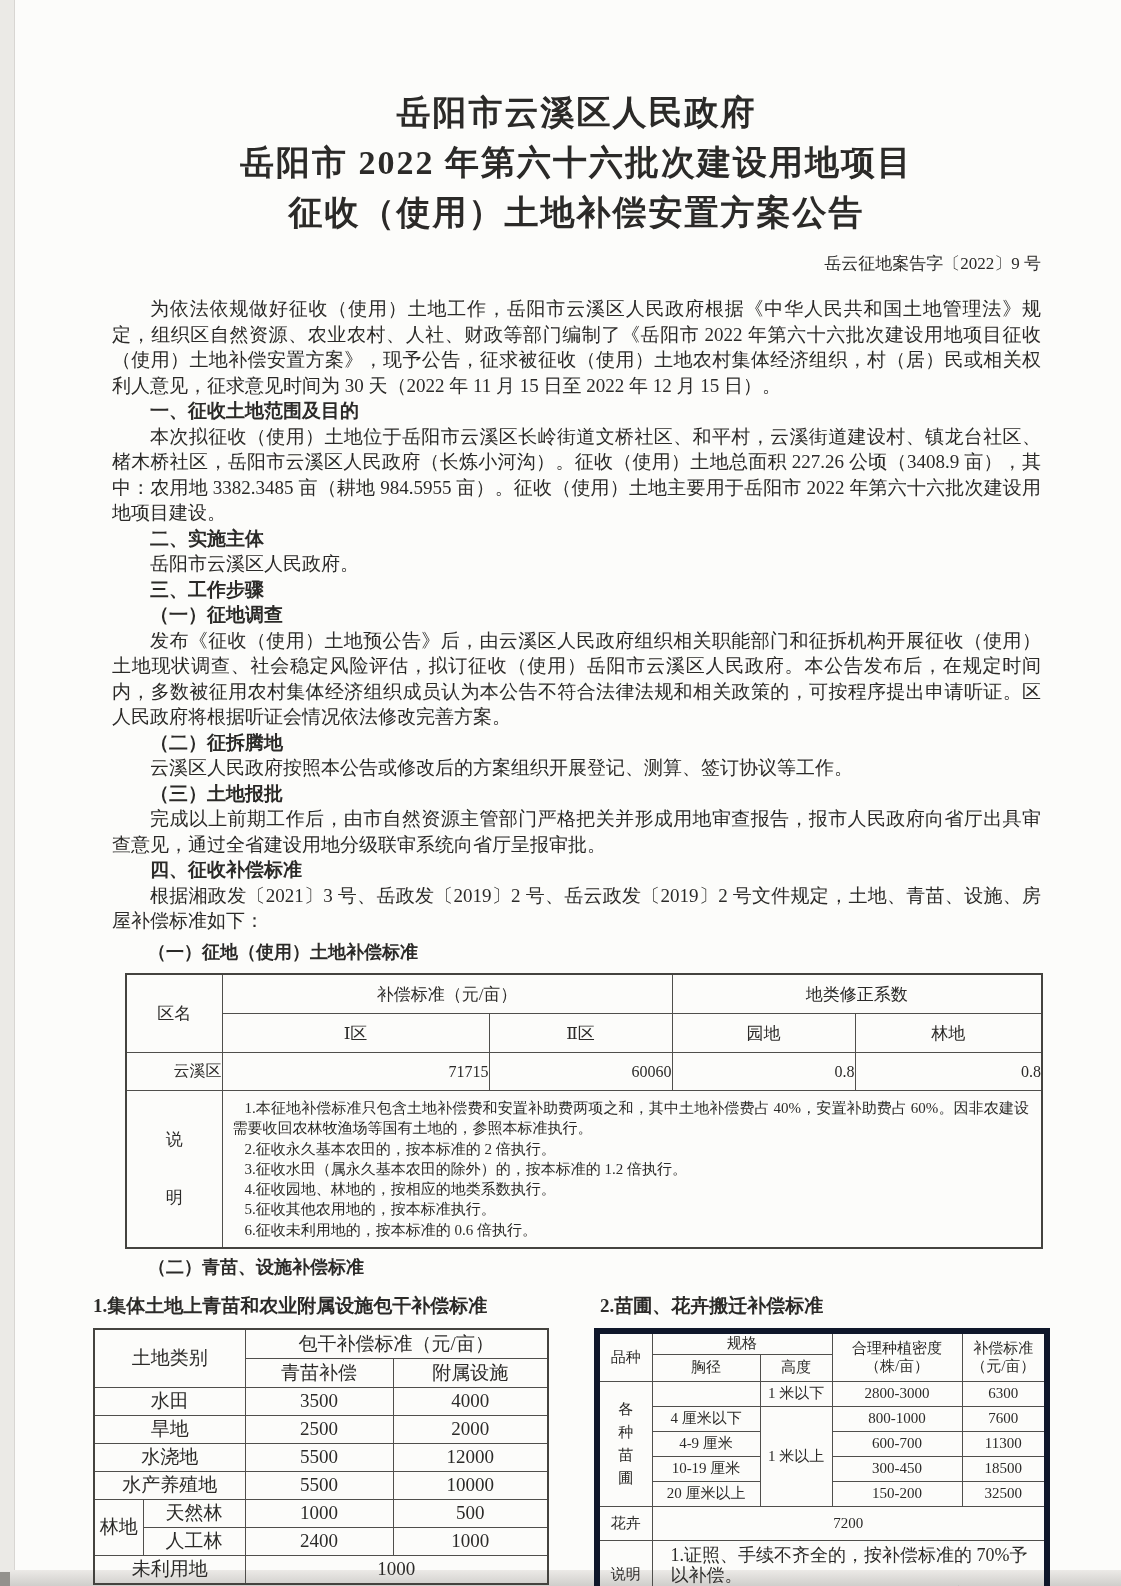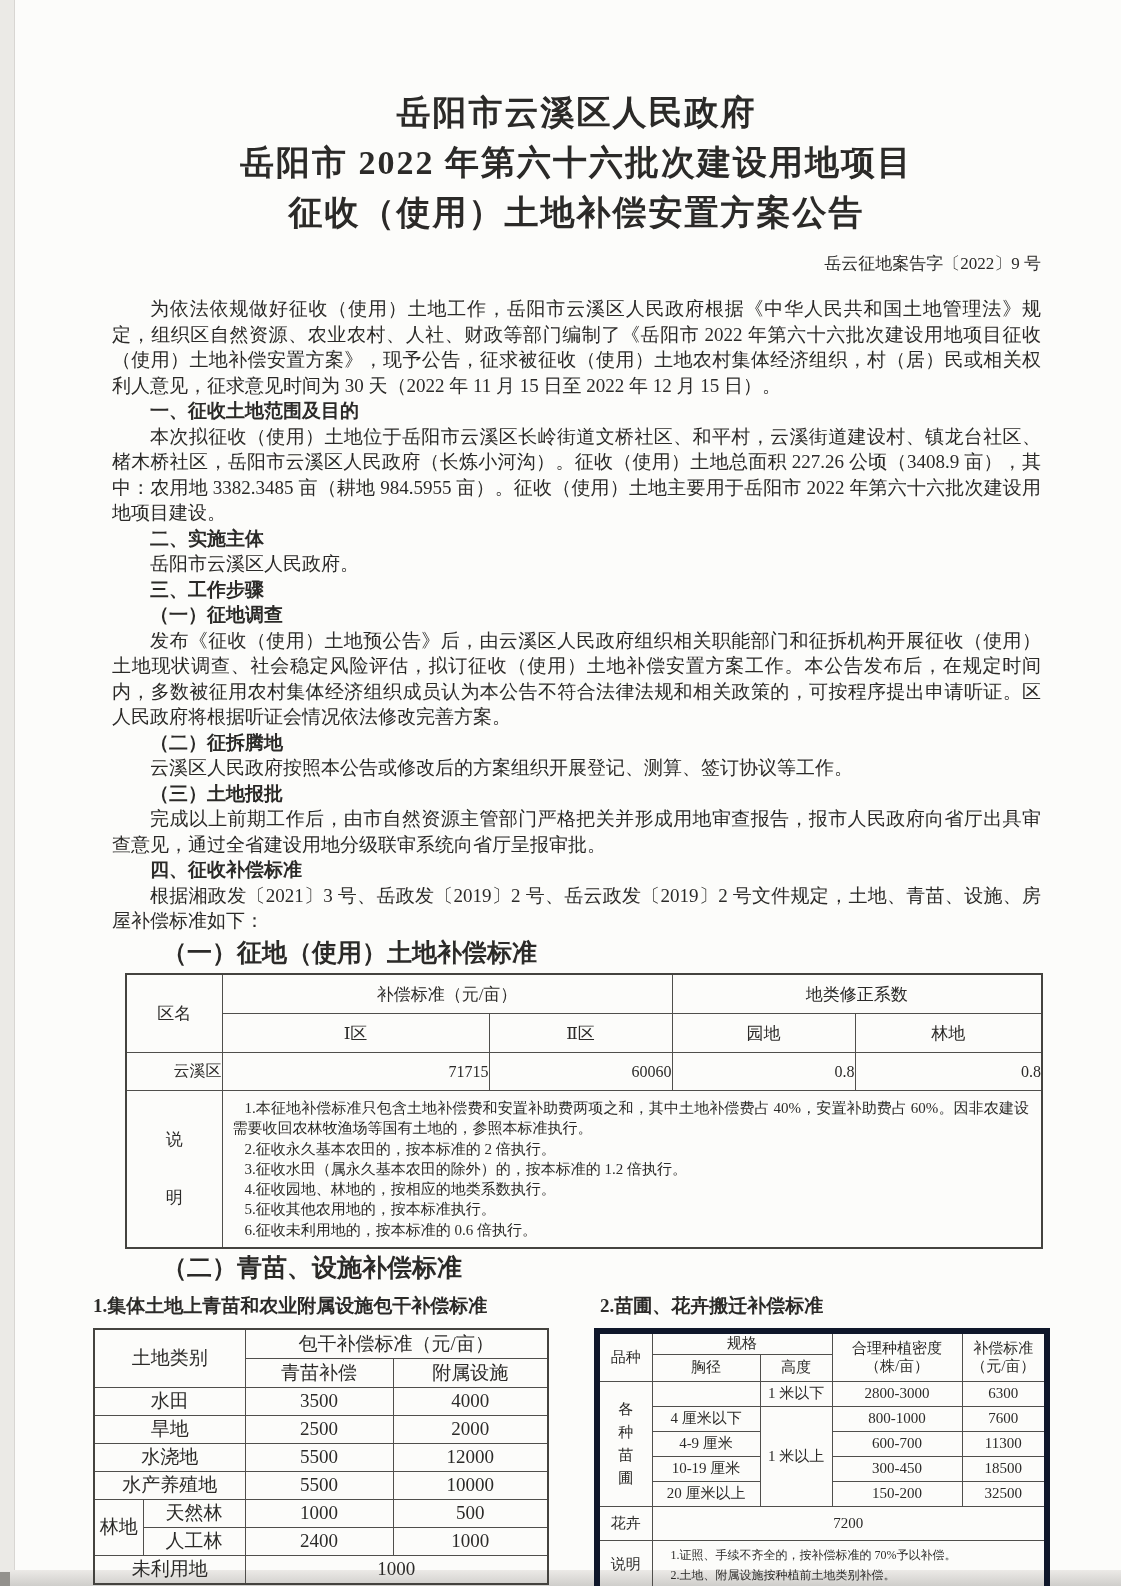--- a/index.html
+++ b/index.html
@@ -35,21 +35,21 @@
   
   .t1 { width:916px; margin-left:13px; margin-top:8px; border:2px solid #44433f; font-size:17px; }
   .t1 .hrow td { height:38px; }
   .t1 .drow td { height:37px; font-size:16px;text-align:right; }
   .t1 .vlabel { font-size:17px; }
   .t1 .vlabel div { line-height:22px; }
   .t1 .vlabel .gap { height:36px; }
   .t1 .notes-cell { text-align:left; padding:7px 12px 7px 10px; }
   .t1 .note-line { font-size:15px; line-height:20.3px; text-indent:0.8em; text-align:justify; }
 
-  .h3b { margin:0; font-size:25px; line-height:25.5px; font-weight:bold; text-indent:2em; margin-top:6px; }
+  .h3b { margin:0; font-size:18px; line-height:25.5px; font-weight:bold; text-indent:2em; margin-top:6px; }
 
   .titles-row { display:flex; justify-content:space-between; width:957px; margin-left:-19px; margin-top:12px; }
   .titles-row .tt { font-weight:bold; font-size:19px; text-align:left; }
   .tt-left  { width:454px; }
   .tt-right { width:450px; }
 
   .tables-row { display:flex; justify-content:space-between; width:957px; margin-left:-19px; margin-top:9px; align-items:flex-start; }
 
   
   .t2 { width:454px; border:2px solid #44433f; font-size:19px; }
@@ -58,21 +58,21 @@
 
   
   .t3 { width:450px; border:6px solid #0f172a; font-size:15px; }
   .t3 td { height:24px; }
   .t3 .hr1 td { height:20px; }
   .t3 .hr2 td { height:26px; }
   .t3 .two-line { line-height:18px; }
   .t3 .vert div { line-height:23px; font-size:15px; }
   .t3 .flower-row td { height:33px; }
   .t3 .notes-cell { text-align:left; padding:4px 6px 4px 18px; }
-  .t3 .note-line { font-size:12px; line-height:20px; }
+  .t3 .note-line { font-size:18px; line-height:20px; }
 </style>
 </head>
 <body>
 
 <div class="sheet">
   <div class="scan-left"></div>
   <div class="scan-bottom"></div>
   <div class="scan-notch"></div>
 
   <div class="content">
@@ -88,21 +88,21 @@
     <p class="para">为依法依规做好征收（使用）土地工作，岳阳市云溪区人民政府根据《中华人民共和国土地管理法》规定，组织区自然资源、农业农村、人社、财政等部门编制了《岳阳市 2022 年第六十六批次建设用地项目征收（使用）土地补偿安置方案》，现予公告，征求被征收（使用）土地农村集体经济组织，村（居）民或相关权利人意见，征求意见时间为 30 天（2022 年 11 月 15 日至 2022 年 12 月 15 日）。</p>
 
     <p class="h2">一、征收土地范围及目的</p>
     <p class="para">本次拟征收（使用）土地位于岳阳市云溪区长岭街道文桥社区、和平村，云溪街道建设村、镇龙台社区、楮木桥社区，岳阳市云溪区人民政府（长炼小河沟）。征收（使用）土地总面积 227.26 公顷（3408.9 亩），其中：农用地 3382.3485 亩（耕地 984.5955 亩）。征收（使用）土地主要用于岳阳市 2022 年第六十六批次建设用地项目建设。</p>
 
     <p class="h2">二、实施主体</p>
     <p class="para">岳阳市云溪区人民政府。</p>
 
     <p class="h2">三、工作步骤</p>
     <p class="h3">（一）征地调查</p>
-    <p class="para">发布《征收（使用）土地预公告》后，由云溪区人民政府组织相关职能部门和征拆机构开展征收（使用）土地现状调查、社会稳定风险评估，拟订征收（使用）土地补偿安置方案工作。本公告发布后，在规定时间内，多数被征用农村集体经济组织成员认为本公告不符合法律法规和相关政策的，可按程序提出申请听证。区人民政府将根据听证会情况依法修改完善方案。</p>
+    <p class="para">发布《征收（使用）土地预公告》后，由云溪区人民政府组织相关职能部门和征拆机构开展征收（使用）土地现状调查、社会稳定风险评估，拟订征收（使用）岳阳市云溪区人民政府。本公告发布后，在规定时间内，多数被征用农村集体经济组织成员认为本公告不符合法律法规和相关政策的，可按程序提出申请听证。区人民政府将根据听证会情况依法修改完善方案。</p>
     <p class="h3">（二）征拆腾地</p>
     <p class="para">云溪区人民政府按照本公告或修改后的方案组织开展登记、测算、签订协议等工作。</p>
     <p class="h3">（三）土地报批</p>
     <p class="para">完成以上前期工作后，由市自然资源主管部门严格把关并形成用地审查报告，报市人民政府向省厅出具审查意见，通过全省建设用地分级联审系统向省厅呈报审批。</p>
 
     <p class="h2">四、征收补偿标准</p>
     <p class="para">根据湘政发〔2021〕3 号、岳政发〔2019〕2 号、岳云政发〔2019〕2 号文件规定，土地、青苗、设施、房屋补偿标准如下：</p>
 
     <p class="h3b">（一）征地（使用）土地补偿标准</p>
 

